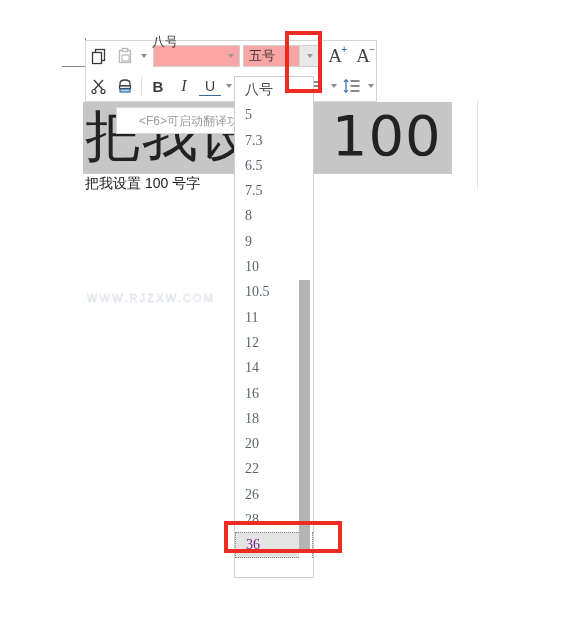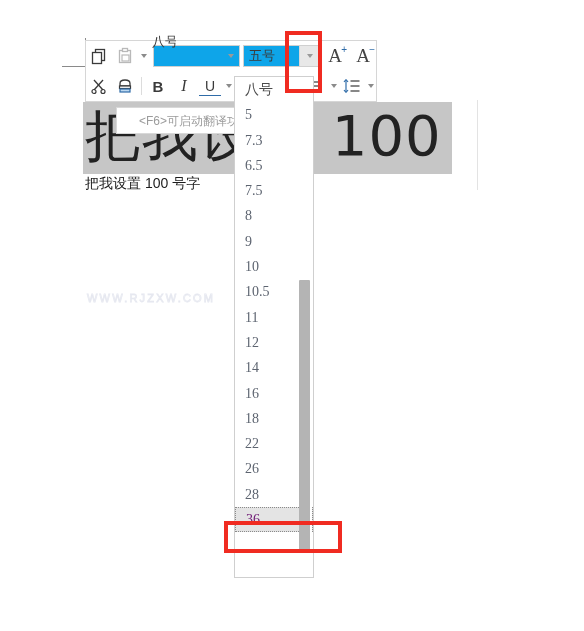--- a/index.html
+++ b/index.html
@@ -90,21 +90,21 @@
     height: 18px;
     background: #dcdcdc;
     margin: 0 3px;
     flex: 0 0 auto;
   }
 
   
   .combo {
     height: 22px;
     border: 1px solid #d0d0d0;
-    background: #0ea5e9;
+    background: #fca5a5;
     display: flex;
     align-items: center;
     box-sizing: border-box;
     flex: 0 0 auto;
   }
   .combo .cb-text {
     flex: 1 1 auto;
     font-size: 13px;
     color: #3b3b3b;
     padding-left: 5px;
@@ -461,20 +461,21 @@
       <div class="dd-item">7.5</div>
       <div class="dd-item">8</div>
       <div class="dd-item">9</div>
       <div class="dd-item">10</div>
       <div class="dd-item">10.5</div>
       <div class="dd-item">11</div>
       <div class="dd-item">12</div>
       <div class="dd-item">14</div>
       <div class="dd-item">16</div>
       <div class="dd-item">18</div>
+      <div class="dd-item">20</div>
       <div class="dd-item">22</div>
       <div class="dd-item">26</div>
       <div class="dd-item">28</div>
       <div class="dd-item selected">36</div>
     </div>
   <div id="dd-scroll-track">
     <div id="dd-scroll-thumb"></div>
   </div>
 </div>
 

